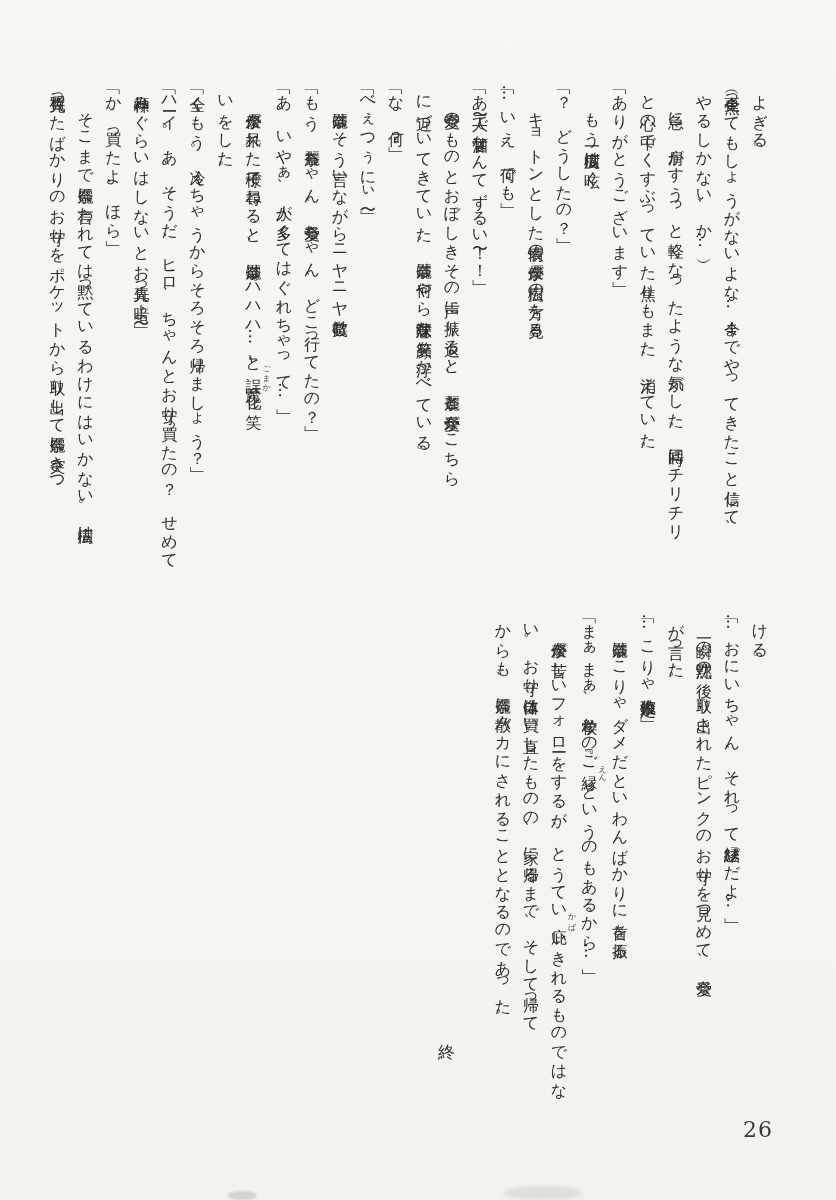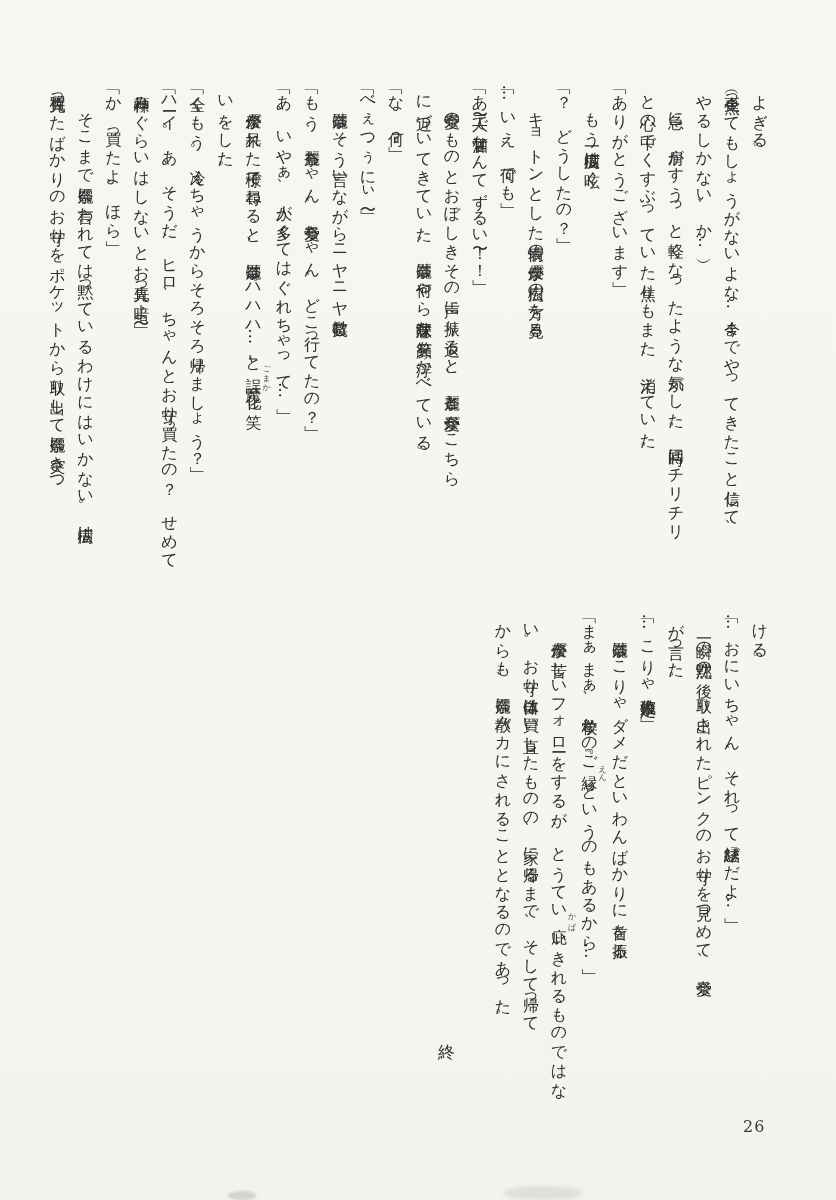--- a/index.html
+++ b/index.html
@@ -38,21 +38,21 @@
     position: absolute;
     left: 438px;
     top: 1041px;
     font-size: 17px;
     color: #2f2e2c;
   }
   .page-number {
     position: absolute;
     left: 743px;
     top: 1117px;
-    font-size: 16px;
+    font-size: 22px;
     letter-spacing: 1px;
     color: #3a3936;
   }
   .smudge {
     position: absolute;
     border-radius: 45%;
   }
   .smudge-1 {
     left: 228px; top: 1191px; width: 28px; height: 9px;
     background: #a3a29e; opacity: 0.38; filter: blur(1px);

